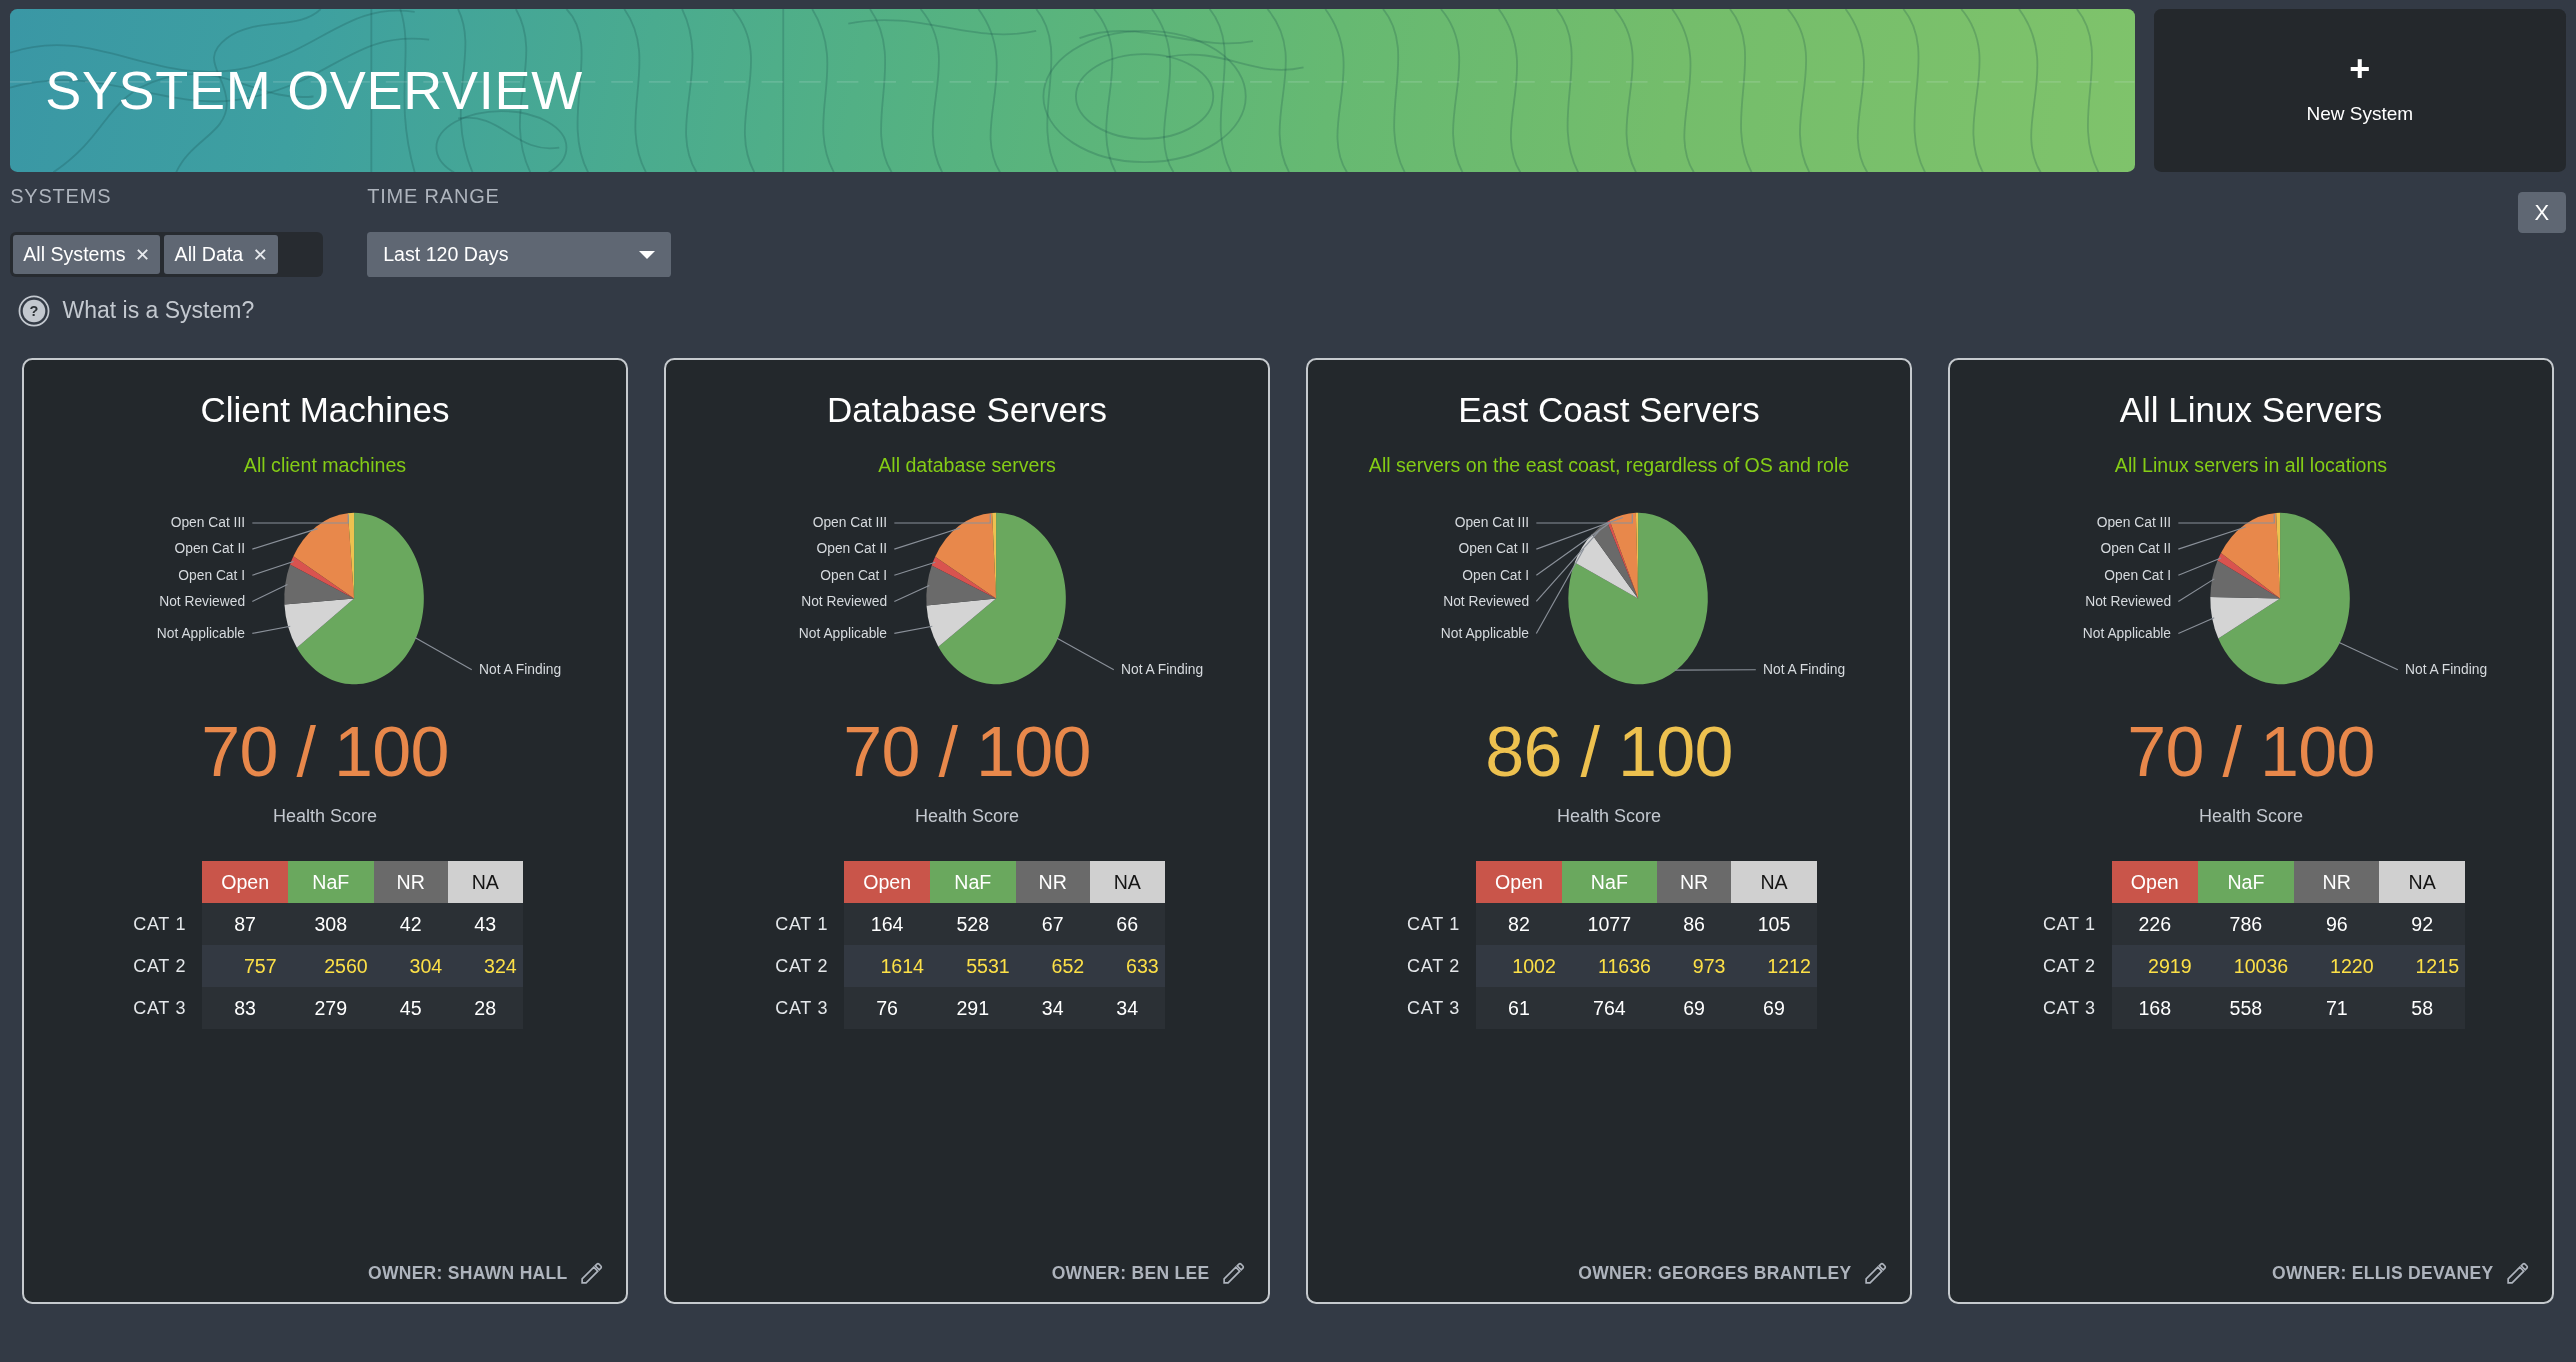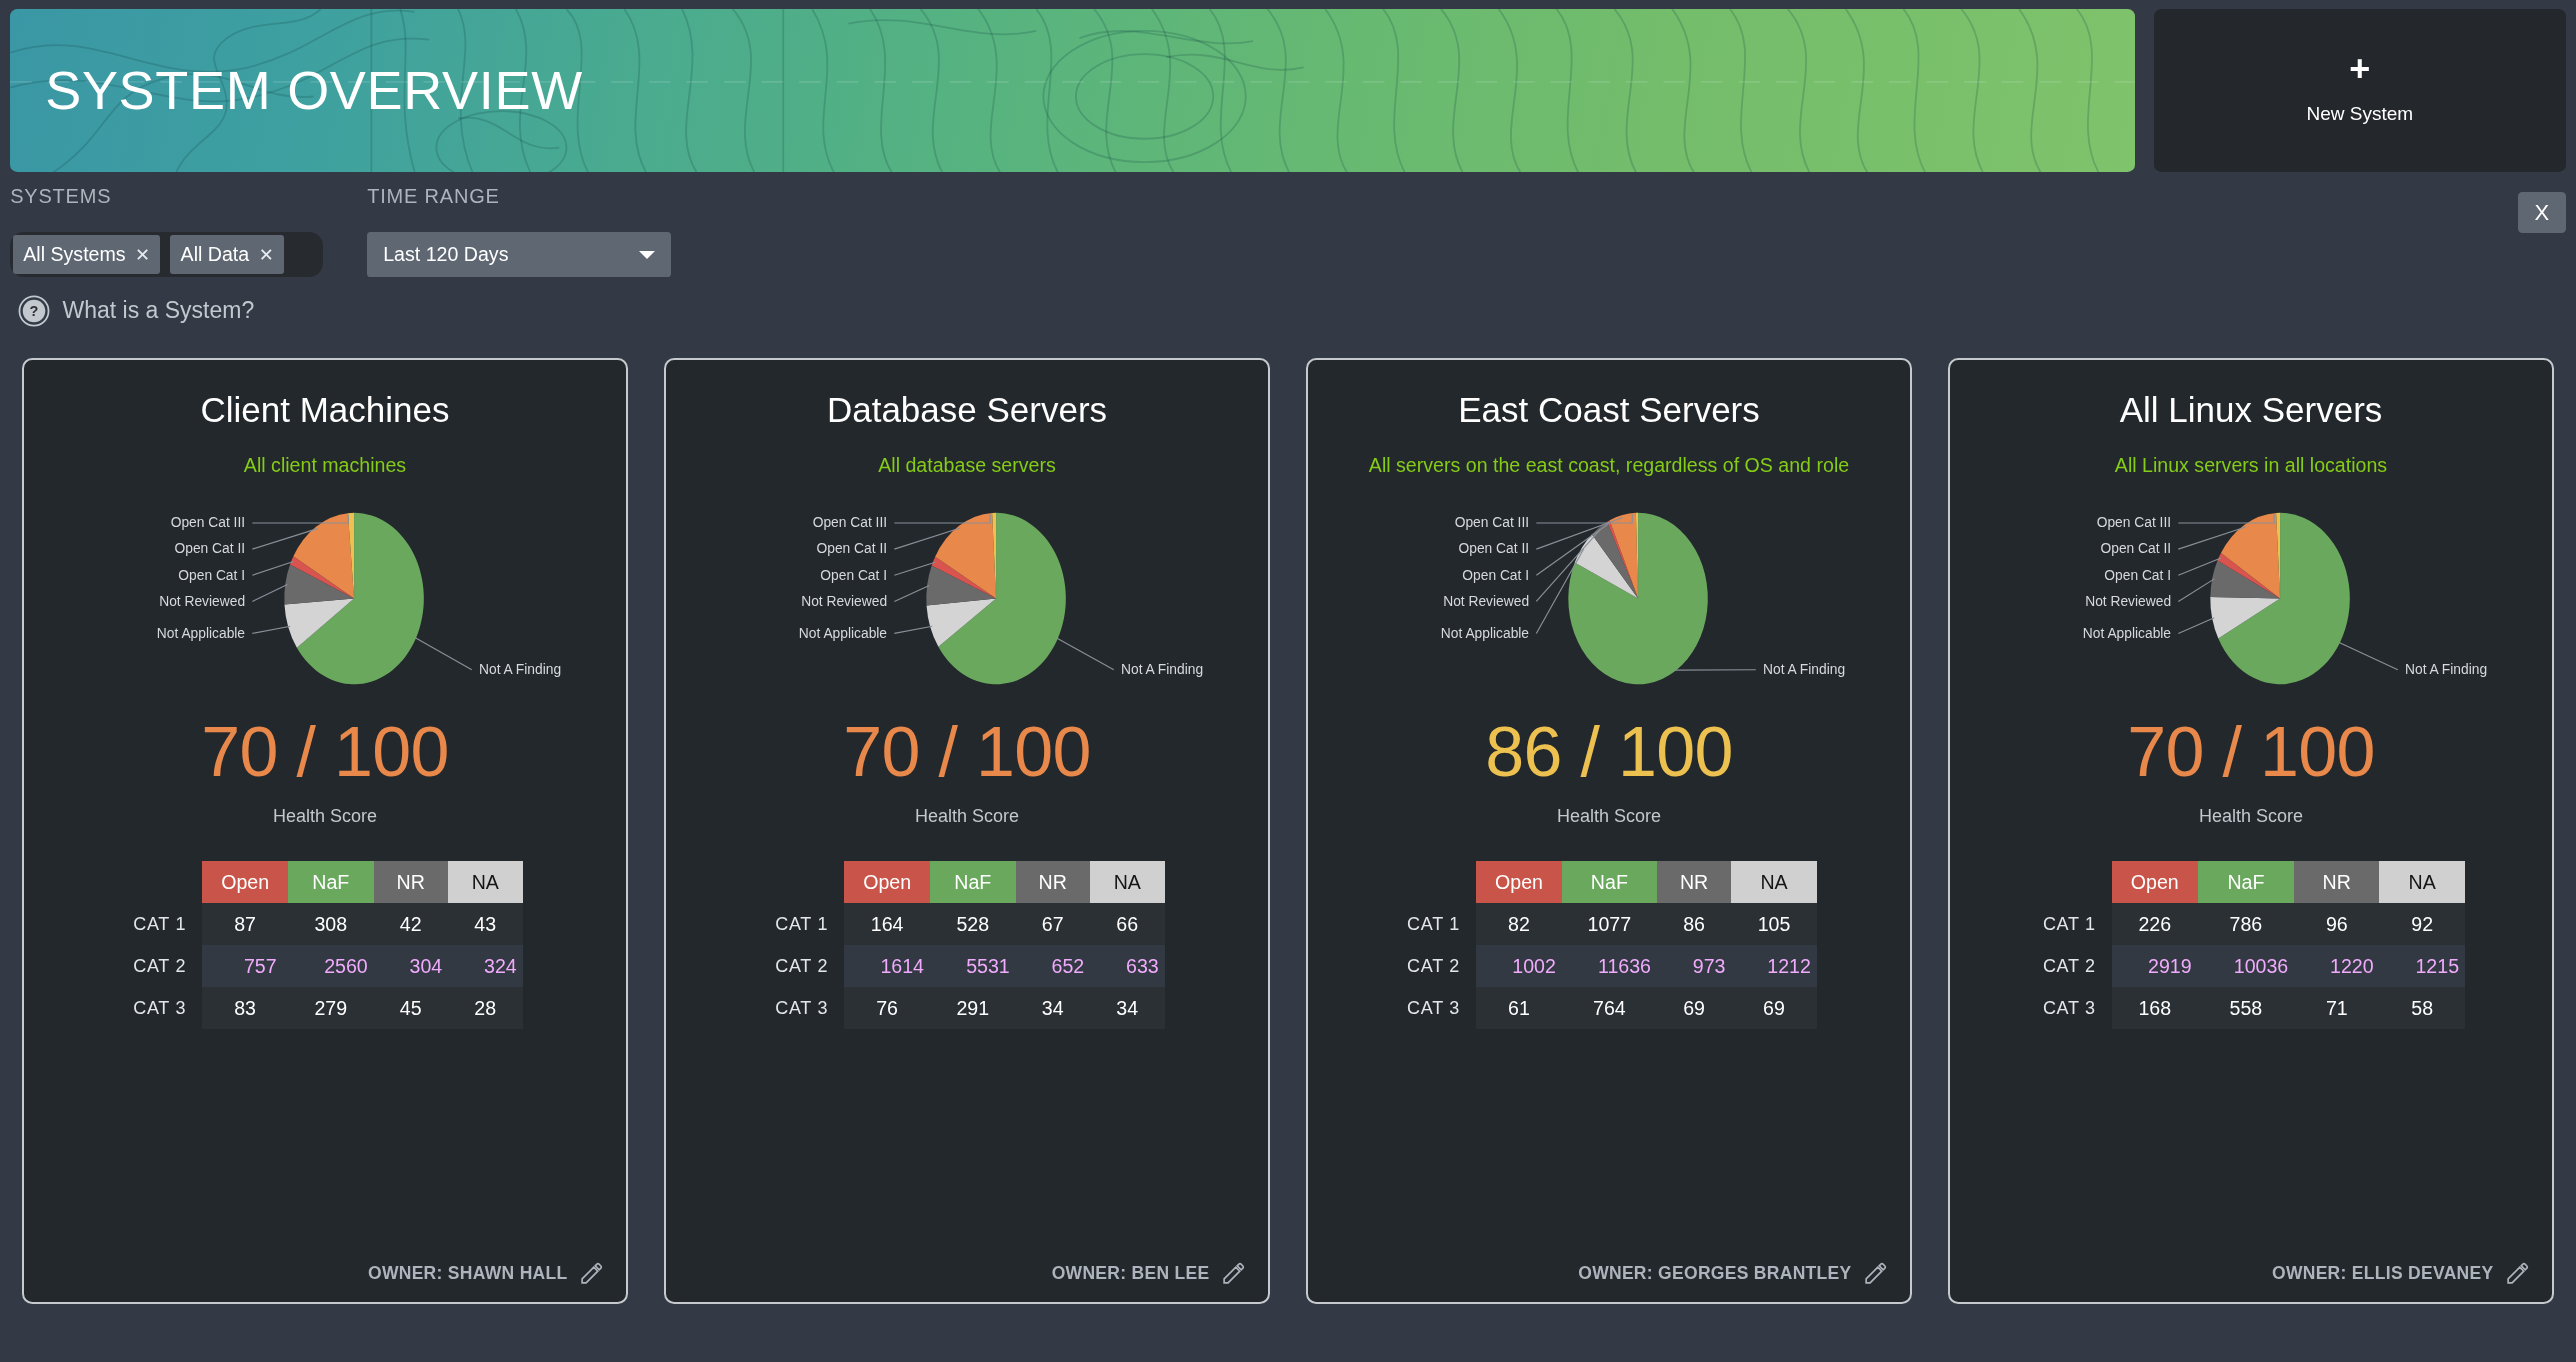--- a/index.html
+++ b/index.html
@@ -43,22 +43,22 @@
     position: relative;
     padding: 13px 10.2px 0 10.2px;
     display: flex; align-items: flex-start; gap: 44px;
   }
   .filter-group { display: flex; flex-direction: column; }
   .filter-label {
     color: #aeb4bd; font-size: 20px; letter-spacing: 0.8px;
     font-weight: 400; margin-bottom: 24px; text-transform: uppercase;
   }
   .chip-well {
-    background: #272b30; border-radius: 14px; padding: 2.9px;
-    display: flex; gap: 10px; width: 313px; height: 45px; align-items: center; text-align: right;
+    background: #272b30; border-radius: 6px; padding: 2.9px;
+    display: flex; gap: 4px; width: 313px; height: 45px; align-items: center; text-align: right;
   }
   .chip {
     background: #5f6773; border-radius: 2.9px;
     height: 39px; padding: 0 10.2px;
     display: flex; align-items: center; gap: 9.5px;
     color: #fff; font-size: 19.6px; cursor: pointer;
   }
   .chip .chip-x { font-size: 18px; color: #e7eaee; line-height: 1; }
   .select-box {
     background: #5f6773; border-radius: 3.6px;
@@ -124,21 +124,21 @@
   table.cat-table th.col-open { background: #c9554a; color: #fff; min-width: 86px; }
   table.cat-table th.col-naf  { background: #6aa85e; color: #fff; min-width: 80px; }
   table.cat-table th.col-nr   { background: #6a6a6a; color: #fff; min-width: 65px;  }
   table.cat-table th.col-na   { background: #d0d0d0; color: #151515; min-width: 65px; }
   table.cat-table td.rowhead {
     color: #e4e7ea; font-size: 18px; text-align: right;
     padding-right: 16px; background: transparent; letter-spacing: 0.7px;
     font-family: "Liberation Sans Narrow", "Liberation Sans", sans-serif;
   }
   table.cat-table tbody tr.odd td.val  { background: #2b3035; color: #fff; }
-  table.cat-table tbody tr.even td.val { background: #333942; color: #f0abfc; padding-left: 36px; }
+  table.cat-table tbody tr.even td.val { background: #333942; color: #fde047; padding-left: 36px; }
 
   .owner-row {
     margin-top: auto; width: 100%;
     display: flex; align-items: center; justify-content: flex-end; gap: 11.6px;
     padding-right: 2.9px;
   }
   .owner-text {
     color: #aeb4bd; font-size: 17.5px; letter-spacing: 0.3px;
     font-family: "Liberation Sans Narrow", "Liberation Sans", sans-serif;
     font-weight: 700;

